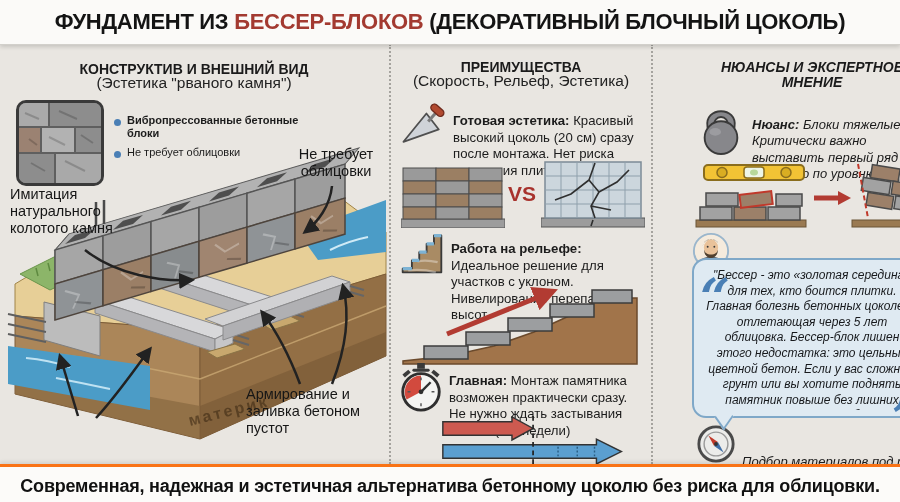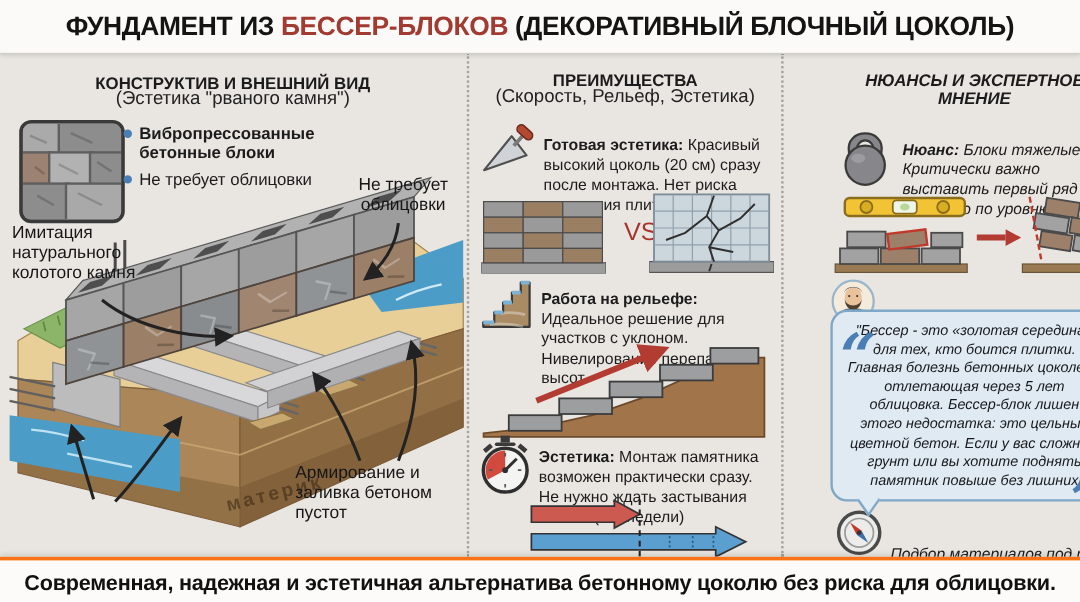--- a/index.html
+++ b/index.html
@@ -19,39 +19,39 @@
   .col{position:absolute;top:44px;height:420px;}
   .col-left{left:0;width:388px;}
   .col-mid{left:389px;width:260px;border-left:2px dotted #a5a39e;border-right:2px dotted #a5a39e;}
   .col-right{left:688px;width:249px;font-style:italic;}
   .colhead{position:absolute;left:0;width:100%;text-align:center;font-size:14px;font-weight:bold;
            line-height:1.12;color:#1b1b1b;}
   .colsub{position:absolute;left:0;width:100%;text-align:center;font-size:15.5px;color:#222;}
   
   .stone-thumb{position:absolute;left:16px;top:56px;width:82px;height:80px;border:3px solid #3a3a3a;
                border-radius:10px;overflow:hidden;background:#9a9a9a;}
-  .bullets{position:absolute;left:102px;top:58px;width:185px;list-style:none;margin:1px;padding:0;
-           font-size:14px;line-height:1.16;color:#1c1c1c;}
+  .bullets{position:absolute;left:102px;top:58px;width:185px;list-style:none;margin:12px;padding:0;
+           font-size:11px;line-height:1.16;color:#1c1c1c;}
   .bullets li{position:relative;padding-left:13px;margin-bottom:6px;}
   .bullets li::before{content:"";position:absolute;left:0;top:5px;width:7px;height:7px;border-radius:50%;background:#4a7fb5;}
   .bullets li.bold{font-weight:bold;}
   .lbl{position:absolute;font-size:14.5px;line-height:1.18;color:#161616;z-index:2;}
   .lbl-imitation{left:10px;top:142px;width:130px;}
   .lbl-nocladding{left:286px;top:102px;width:100px;text-align:center;}
   .lbl-beams{left:16px;top:374px;width:175px;}
   .lbl-reinf{left:246px;top:342px;width:145px;}
   .foundation{position:absolute;left:0;top:100px;width:388px;height:320px;z-index:1;}
   
   .mi-icon{position:absolute;display:block;}
   .mi-text{position:absolute;font-size:13.2px;line-height:1.25;color:#1c1c1c;}
   .mi-text b{font-weight:bold;}
   .icon-trowel{left:8px;top:58px;width:46px;height:46px;}
   .txt-1{left:62px;top:56px;width:192px;}
   .wall1{position:absolute;left:10px;top:120px;width:104px;height:64px;}
-  .vs{position:absolute;left:117px;top:138px;font-size:21px;font-weight:400;color:#a8322c;margin-left:12px;}
+  .vs{position:absolute;left:117px;top:138px;font-size:21px;font-weight:700;color:#a8322c;}
   .wall2{position:absolute;left:150px;top:114px;width:104px;height:70px;}
   .icon-stairs{left:8px;top:186px;width:46px;height:46px;}
   .txt-2{left:60px;top:184px;width:196px;}
   .slope{position:absolute;left:8px;top:238px;width:242px;height:84px;}
   .icon-stopwatch{left:6px;top:318px;width:48px;height:52px;}
   .txt-3{left:58px;top:316px;width:198px;}
   .timeline{position:absolute;left:44px;top:372px;width:200px;height:48px;}
   
   .icon-kettlebell{position:absolute;left:8px;top:58px;width:50px;height:54px;}
   .nuance-text{position:absolute;left:64px;top:60px;width:182px;font-size:13px;line-height:1.25;}
@@ -270,21 +270,21 @@
         <g transform="rotate(-40 10 12)">
             <rect x="6" y="10" width="8" height="4" fill="#3a3a3a"></rect>
           </g>
         <circle cx="25" cy="31" r="19" fill="#f4f4f2" stroke="#2f2f2f" stroke-width="3"></circle>
         <path d="M25,31 L25,14 A17,17 0 0 0 10,39 Z" fill="#d24a3e"></path>
         <path d="M25,16 v3 M39,31 h-3 M25,46 v-3 M11,31 h3" stroke="#555" stroke-width="1.5"></path>
         <line x1="25" y1="31" x2="35" y2="21" stroke="#2f2f2f" stroke-width="2.5"></line>
         <circle cx="25" cy="31" r="2.5" fill="#2f2f2f"></circle>
       </svg>
     </span>
-    <p class="mi-text txt-3"><b>Эстетика:</b><span> Монтаж памятника возможен практически сразу. Не нужно ждать застывания бетона (2-3 недели)</span></p>
+    <p class="mi-text txt-3"><b>Главная:</b><span> Монтаж памятника возможен практически сразу. Не нужно ждать застывания бетона (2-3 недели)</span></p>
 
     <span class="timeline">
       <svg viewBox="0 0 200 50" width="200" height="48">
         <polygon points="4,6 76,6 76,1 98,13 76,25 76,20 4,20" fill="#cd5a50" stroke="#333" stroke-width="1.5"></polygon>
         <polygon points="4,30 164,30 164,24 190,37 164,50 164,44 4,44" fill="#5b9fd0" stroke="#333" stroke-width="1.5"></polygon>
         <line x1="98" y1="0" x2="98" y2="50" stroke="#222" stroke-width="1.8" stroke-dasharray="5,4"></line>
         <path d="M124,32 V42 M144,32 V42 M162,32 V42" stroke="#2a5f86" stroke-width="1.5" stroke-dasharray="2,2"></path>
       </svg>
     </span>
   </section>

